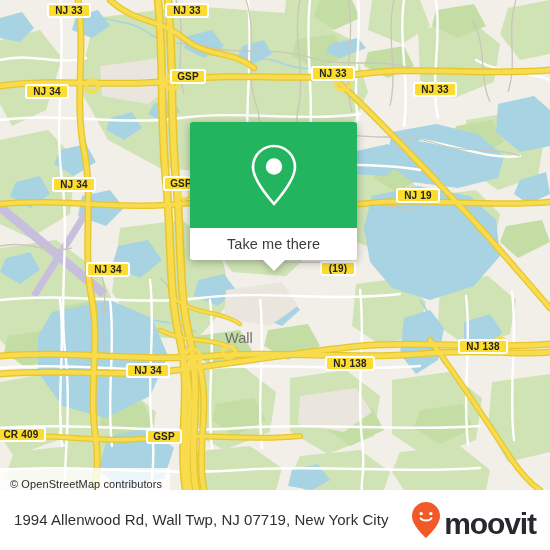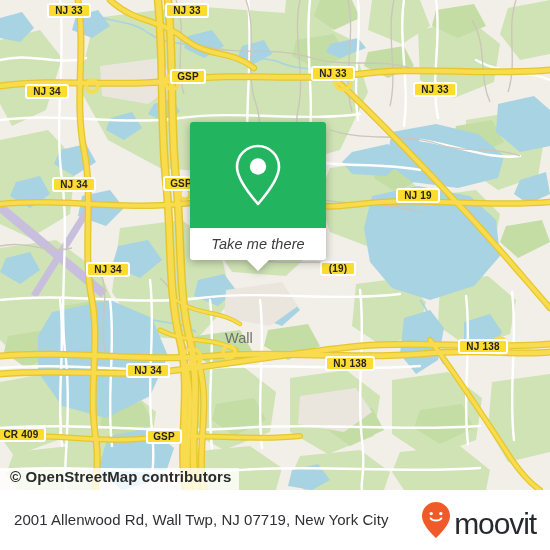--- a/index.html
+++ b/index.html
@@ -10,32 +10,31 @@
   }
   #app{position:relative;width:550px;height:550px;overflow:hidden;background:#fff;}
 
   
   .map{position:absolute;left:0;top:0;width:550px;height:490px;overflow:hidden;background:#f2efe9;}
   .map svg{position:absolute;left:0;top:0;}
 
   
   .attrib{
     position:absolute;left:0;top:468px;height:22px;
-    display:flex;align-items:flex-start;
+    display:flex;align-items:flex-end;
     padding:0 8px 0 10px;
     background:rgba(255,255,255,0.80);
-    font-size:15px;color:#2b2b2b;letter-spacing:0.1px;
-    white-space:nowrap;z-index:40;font-weight:bold;
+    font-size:11px;color:#2b2b2b;letter-spacing:0.1px;
+    white-space:nowrap;z-index:40;
   }
 
   
   .callout{
-    position:absolute;left:190px;top:122px;width:136px;z-index:30;
+    position:absolute;left:190px;top:122px;width:167px;z-index:30;
     filter:drop-shadow(0 2px 4px rgba(0,0,0,0.30));
-    font-style:italic;
   }
   .callout-top{
     background:#22b45f;height:106px;border-radius:3px 3px 0 0;
     display:flex;align-items:center;justify-content:center;
   }
   .callout-bottom{
     background:#ffffff;height:32px;border-radius:0 0 3px 3px;
     display:flex;align-items:center;justify-content:center;
     position:relative;
   }
@@ -53,21 +52,21 @@
     position:absolute;left:0;top:490px;width:550px;height:60px;
     background:#ffffff;display:flex;align-items:center;
     padding:0 14px 0 14px;box-sizing:border-box;z-index:50;
   }
   .footer-addr{
     flex:1;font-size:15px;line-height:20px;color:#2f3033;
     letter-spacing:0.05px;padding-right:10px;
   }
   .brand{display:flex;align-items:center;gap:3px;flex:0 0 auto;}
   .brand-word{
-    font-size:30px;line-height:30px;font-weight:normal;color:#27292e;
+    font-size:30px;line-height:30px;font-weight:bold;color:#27292e;
     letter-spacing:-1.1px;
     margin-top:8px;
   }
 
   
   .city-lbl{font-family:"Liberation Sans",sans-serif;font-size:14.5px;fill:#6f6f6f;}
 </style>
 </head>
 <body>
 
@@ -355,21 +354,21 @@
       <span class="callout-label">Take me there</span>
       <span class="callout-tail"></span>
     </div>
   </div>
 
   <div class="attrib">
     <span>© OpenStreetMap contributors</span>
   </div>
 
   <div class="footer">
-    <div class="footer-addr">2001 Allenwood Rd, Wall Twp, NJ 07719, New York City</div>
+    <div class="footer-addr">1994 Allenwood Rd, Wall Twp, NJ 07719, New York City</div>
     <div class="brand">
       <svg width="30" height="38" viewBox="0 0 30 38">
         <path d="M15 1 C7.3 1 1 7.3 1 15 C1 24.2 12.2 34.2 15 37 C17.8 34.2 29 24.2 29 15 C29 7.3 22.7 1 15 1 Z" fill="#f05a28"></path>
         <circle cx="10.2" cy="12.6" r="1.7" fill="#ffffff"></circle>
         <circle cx="19.8" cy="12.6" r="1.7" fill="#ffffff"></circle>
         <path d="M9.6 17.2 C11.6 20.3 18.4 20.3 20.4 17.2" fill="none" stroke="#ffffff" stroke-width="1.9" stroke-linecap="round"></path>
       </svg>
       <span class="brand-word">moovit</span>
     </div>
   </div>

